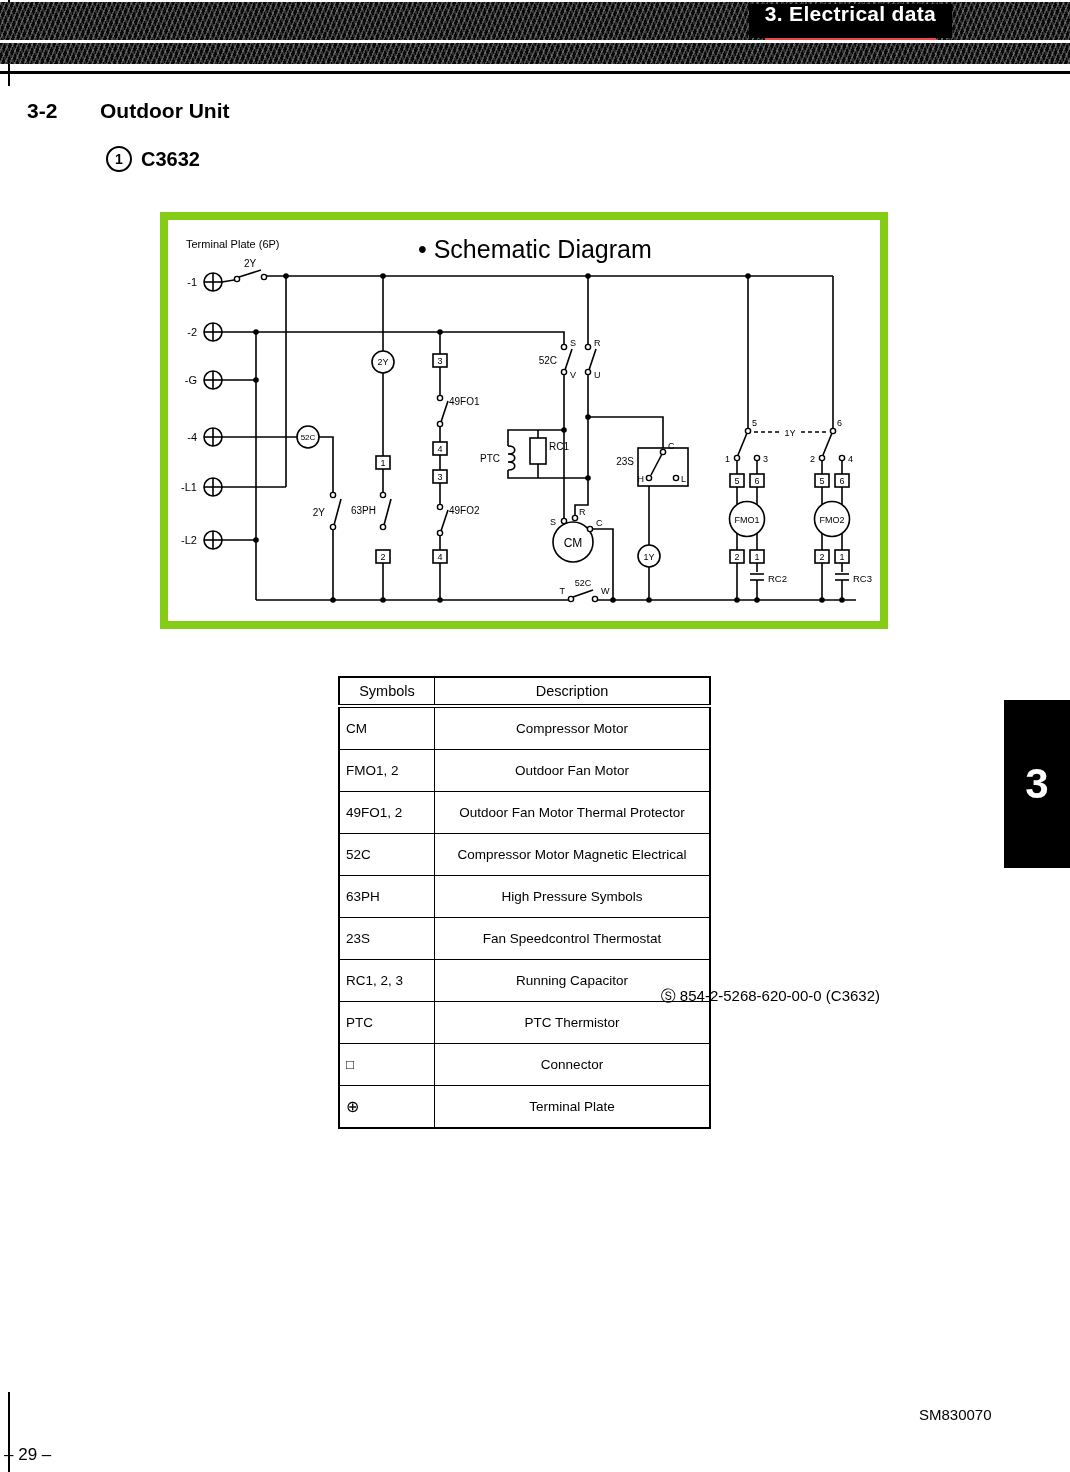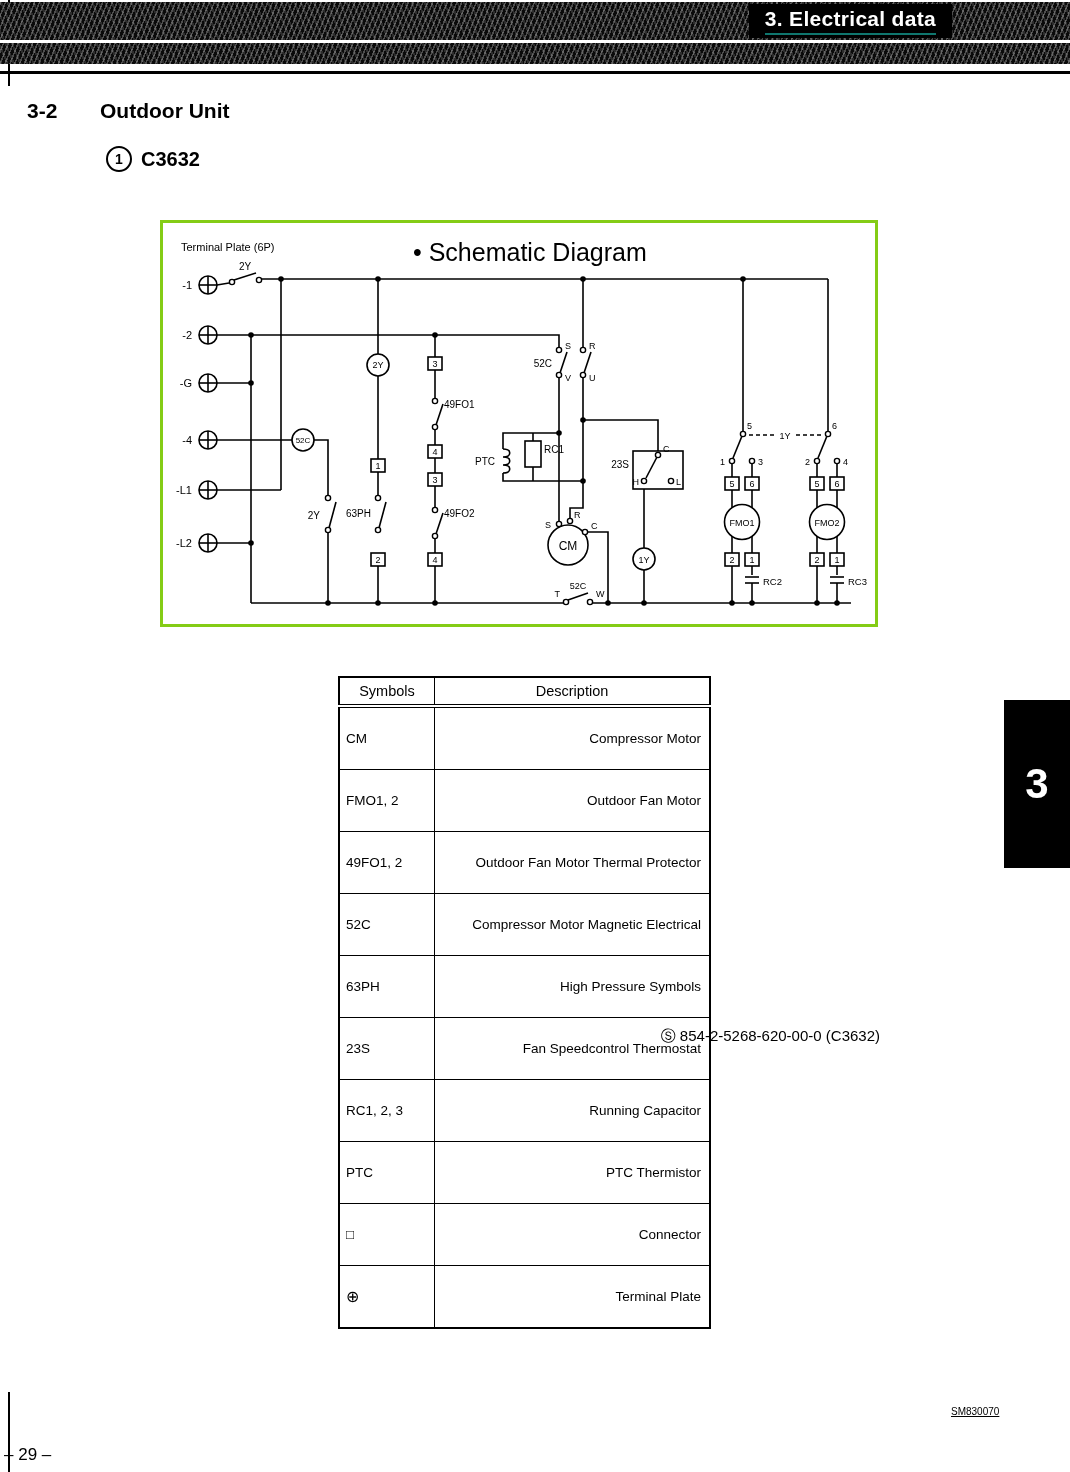--- a/index.html
+++ b/index.html
@@ -15,62 +15,62 @@
       repeating-linear-gradient(112deg, rgba(255,255,255,.28) 0 1.5px, rgba(0,0,0,0) 1.5px 4.5px),
       repeating-linear-gradient(67deg, rgba(255,255,255,.14) 0 2px, rgba(0,0,0,0) 2px 6px);
   }
   .header-white-line{position:absolute;top:38px;left:0;width:100%;height:3px;background:#fff;}
   .header-title-block{
     position:absolute;top:2px;right:118px;height:34px;background:#000;
     display:flex;align-items:center;padding:0 16px;
   }
   .header-title{
     color:#fff;font-size:21px;font-weight:bold;letter-spacing:.3px;
-    border-bottom:2px solid #0f766e;padding-bottom:2px;white-space:nowrap;
+    border-bottom:2px solid #ef4444;padding-bottom:12px;white-space:nowrap;
   }
   .top-rule{position:absolute;top:71px;left:0;width:100%;height:3px;background:#000;}
   .edge-top{position:absolute;left:8px;top:0;width:2px;height:86px;background:#000;}
   .edge-bottom{position:absolute;left:8px;top:1392px;width:2px;height:80px;background:#000;}
 
   
   .section-heading{position:absolute;top:99px;left:27px;font-size:21px;font-weight:bold;display:flex;}
   .section-number{width:73px;}
   .subsection-heading{position:absolute;top:146px;left:106px;display:flex;align-items:center;font-size:20px;font-weight:bold;}
   .circle-marker{
     width:22px;height:22px;border:2px solid #000;border-radius:50%;
     display:flex;align-items:center;justify-content:center;
     font-size:14px;font-weight:bold;margin-right:9px;flex:0 0 auto;
   }
 
   
-  .schematic-frame{position:absolute;top:220px;left:160px;width:712px;height:401px;border:3px solid #84cc16;background:#fff;}
+  .schematic-frame{position:absolute;top:212px;left:160px;width:712px;height:401px;border:8px solid #84cc16;background:#fff;}
   svg text{font-family:"Liberation Sans",sans-serif;fill:#000;}
 
   
   .symbols-table{
     position:absolute;top:660px;left:338px;border-collapse:collapse;background:#fff;
     border:2.5px solid #000;
     margin-top:16px;
   }
   .symbols-table th,.symbols-table td{border:1.6px solid #000;}
   .symbols-table th{font-size:14.5px;font-weight:normal;padding:5px 6px;border-bottom:4px double #000;text-align:center;}
   .symbols-table td{font-size:13.5px;vertical-align:middle;}
   .symbols-table .sym{width:82px;padding:5px 6px;text-align:left;}
-  .symbols-table .desc{width:258px;padding:23px 8px;text-align:right;}
+  .symbols-table .desc{width:258px;padding:13px 8px;text-align:center;}
   .symbols-table tbody tr:nth-child(10) .sym,
   .symbols-table tbody tr:nth-child(11) .sym{font-size:16px;padding-top:2px;padding-bottom:2px;line-height:1.1;}
 
-  .part-number{position:absolute;top:987px;left:420px;width:460px;text-align:right;font-size:15px;margin-top:40px;}
+  .part-number{position:absolute;top:987px;left:420px;width:460px;text-align:right;font-size:15px;}
 
   
   .side-tab{
     position:absolute;top:700px;left:1004px;width:66px;height:168px;background:#000;color:#fff;
     display:flex;align-items:center;justify-content:center;font-size:42px;font-weight:bold;
   }
-  .footer-code{position:absolute;top:1406px;left:951px;font-size:10px;text-decoration:underline;}
+  .footer-code{position:absolute;top:1406px;left:919px;font-size:15px;}
   .footer-page{position:absolute;top:1445px;left:4px;width:1020px;font-size:17px;}
 </style>
 </head>
 <body>
 
 <div class="edge-top"></div>
 <div class="edge-bottom"></div>
 
 <div class="header">
   <div class="header-white-line"></div>

